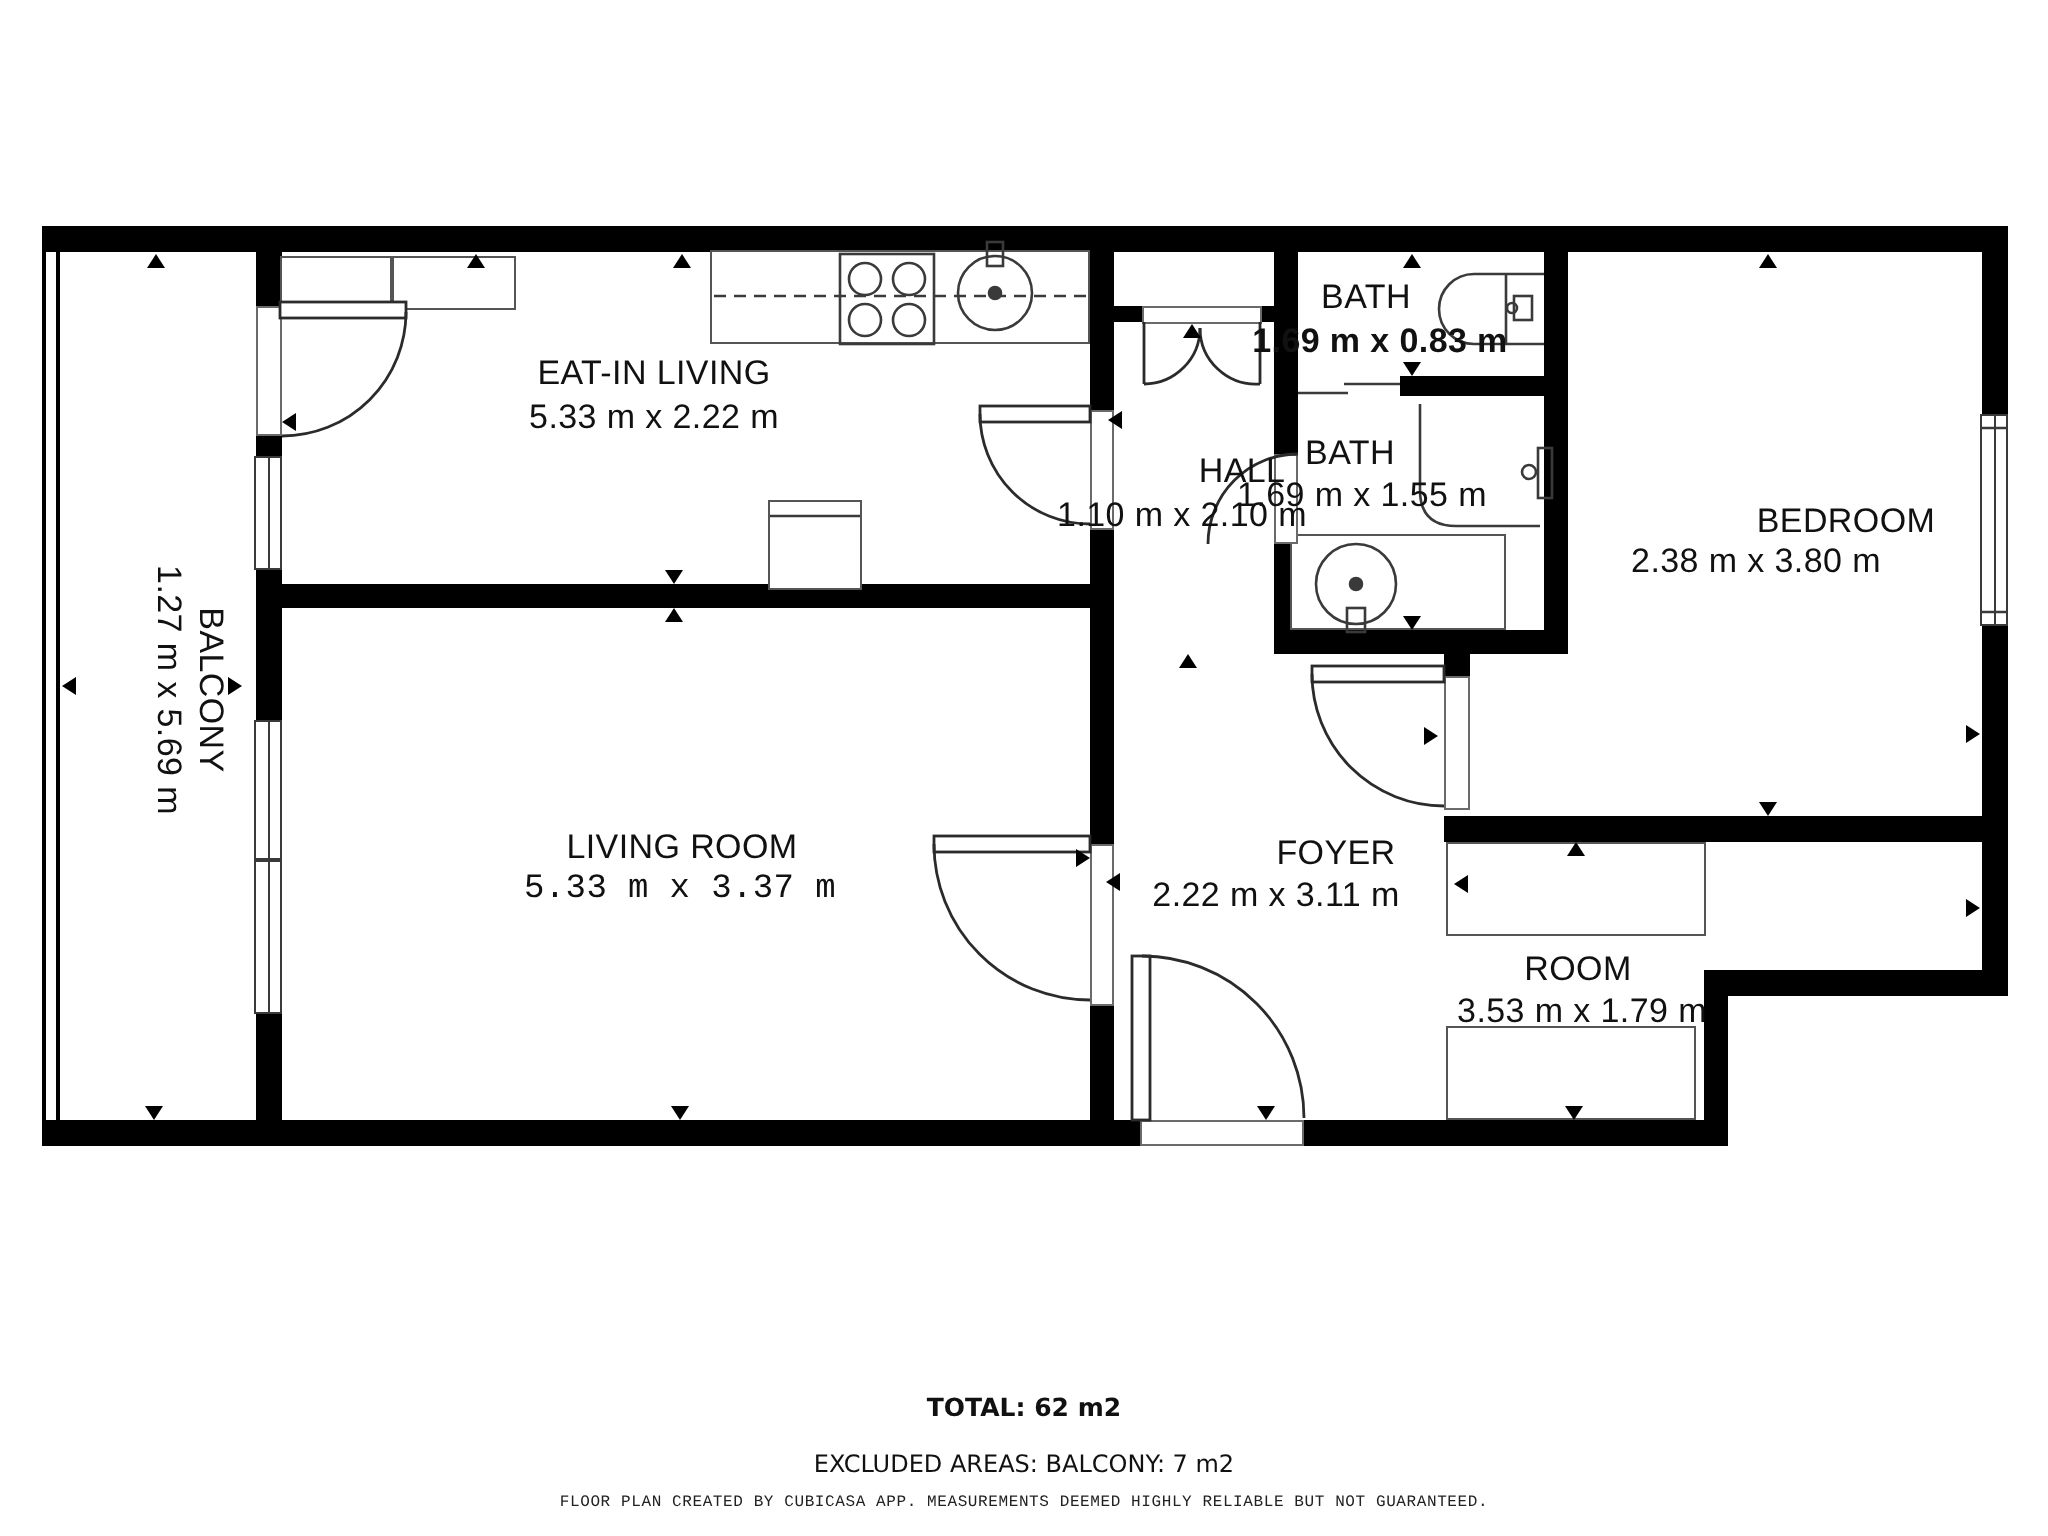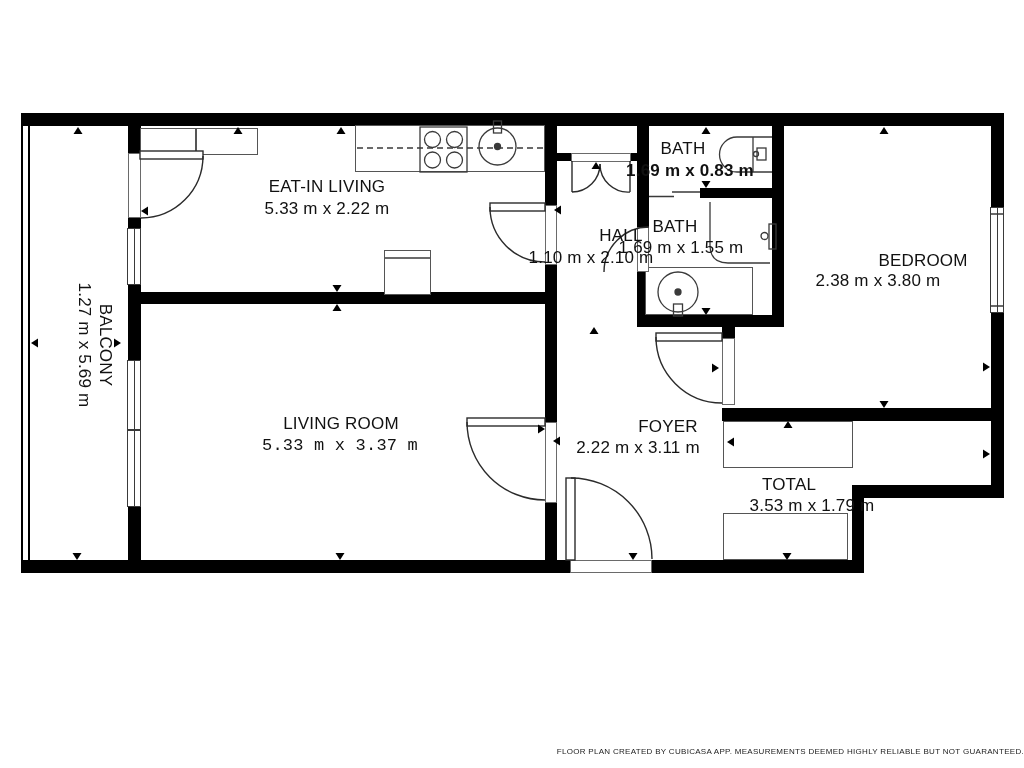--- a/index.html
+++ b/index.html
@@ -13,21 +13,21 @@
   .fixture{position:absolute;background:#fff;border:1px solid #555;box-sizing:border-box;z-index:2;}
   svg.overlay{position:absolute;left:0;top:0;z-index:4;}
   .room-label{position:absolute;transform:translate(-50%,-50%);white-space:nowrap;
               font-size:17px;letter-spacing:0.2px;z-index:6;}
   .room-label.vertical{transform:translate(-50%,-50%) rotate(90deg);text-align:center;line-height:21px;}
   .footer{position:absolute;left:0;width:1024px;text-align:center;z-index:6;
           font-family:"DejaVu Sans",sans-serif;}
   .f-total{top:696px;font-size:12.5px;font-weight:bold;}
   .f-floor{top:711px;font-size:12px;}
   .f-excluded{top:725px;font-size:12px;}
-  .f-disclaimer{top:747px;font-size:8px;color:#222;font-family:Liberation Sans, sans-serif;letter-spacing:0.3px;text-align:right;}
+  .f-disclaimer{top:747px;font-size:8px;color:#222;font-family:Liberation Mono, monospace;letter-spacing:0.3px;}
 </style>
 </head>
 <body>
 
 <div id="stage">
 
   <div class="wall" style="left:21px;top:113px;width:983px;height:13px;"></div>
   <div class="wall" style="left:991px;top:126px;width:13px;height:81px;"></div>
   <div class="wall" style="left:991px;top:313px;width:13px;height:185px;"></div>
   <div class="wall" style="left:852px;top:485px;width:152px;height:13px;"></div>
@@ -194,18 +194,20 @@
     <div>BALCONY</div>
     <div>1.27 m x 5.69 m</div>
   </div>
 
   <div class="room-label" style="left:341px;top:424px;">LIVING ROOM</div>
   <div class="room-label" style="left:340px;top:445px;font-family:Liberation Mono, monospace;">5.33 m x 3.37 m</div>
 
   <div class="room-label" style="left:668px;top:427px;">FOYER</div>
   <div class="room-label" style="left:638px;top:448px;">2.22 m x 3.11 m</div>
 
-  <div class="room-label" style="left:789px;top:485px;">TOTAL</div>
-  <div class="room-label" style="left:791px;top:506px;margin-left:21px;">3.53 m x 1.79 m</div>
-
+  <div class="room-label" style="left:789px;top:485px;">ROOM</div>
+  <div class="room-label" style="left:791px;top:506px;">3.53 m x 1.79 m</div>
+
+  <div class="footer f-total">TOTAL: 62 m2</div>
+  <div class="footer f-excluded">EXCLUDED AREAS: BALCONY: 7 m2</div>
   <div class="footer f-disclaimer">FLOOR PLAN CREATED BY CUBICASA APP. MEASUREMENTS DEEMED HIGHLY RELIABLE BUT NOT GUARANTEED.</div>
 
 </div>
 
 </body></html>

